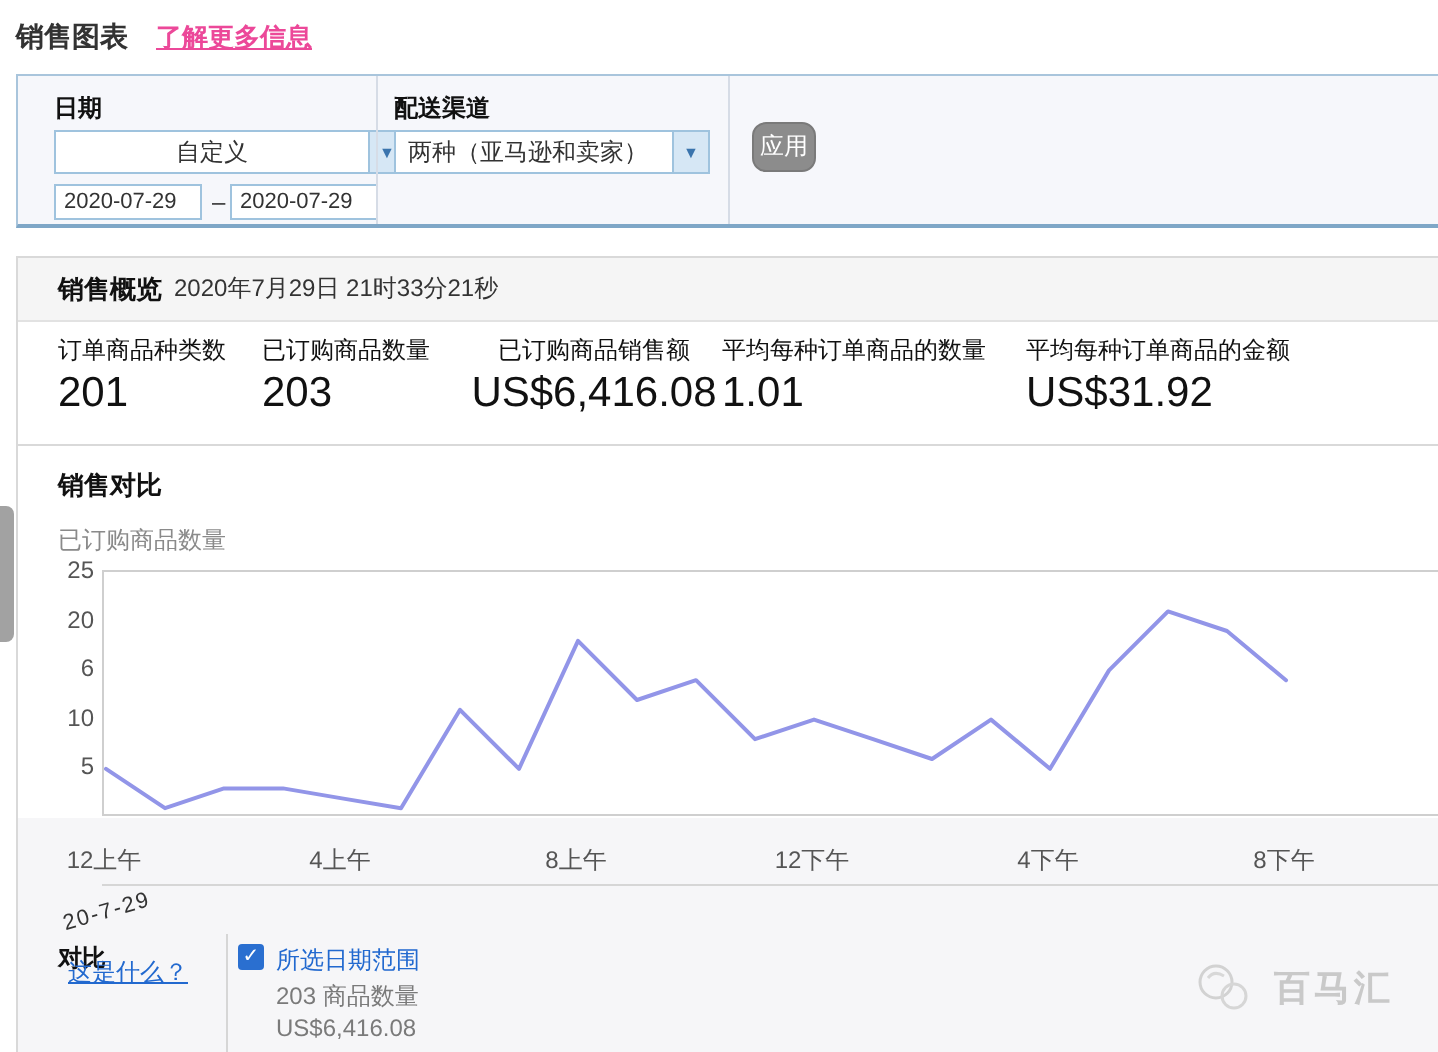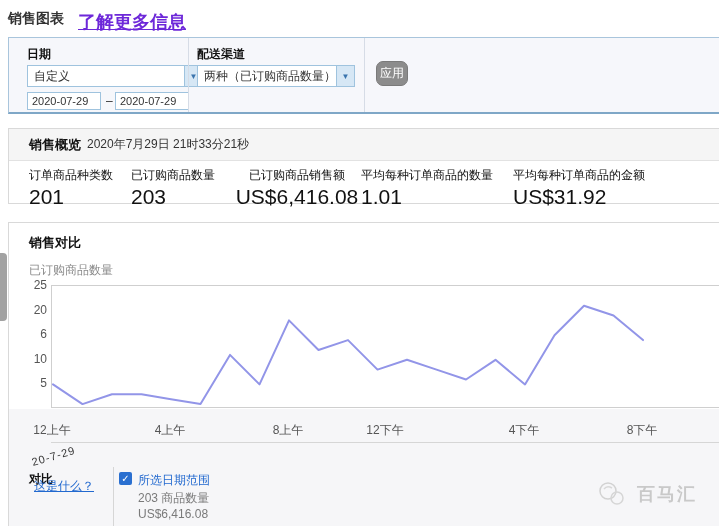--- a/index.html
+++ b/index.html
@@ -3,41 +3,41 @@
 <meta charset="utf-8">
 <style>
   * { margin:0; padding:0; box-sizing:border-box; }
   html,body { width:719px; height:526px; }
   body {
     position:relative; overflow:hidden; background:#fff;
     font-family:"Liberation Sans","DejaVu Sans",sans-serif; color:#333;
   }
   
   .page-title { position:absolute; left:8px; top:10px; font-size:14px; font-weight:bold; color:#333; }
-  .learn-link { position:absolute; left:78px; top:10px; font-size:18px; font-weight:bold;
-                color:#6d28d9; text-decoration:underline; cursor:pointer; }
+  .learn-link { position:absolute; left:78px; top:10px; font-size:13px; font-weight:bold;
+                color:#ec4899; text-decoration:underline; cursor:pointer; }
   
   .filter-box { position:absolute; left:8px; top:37px; right:0; height:77px;
                 background:#f6f7fb; border:1px solid #a9c5dc; border-right:none;
                 border-bottom:2px solid #7fa7c7; }
   .filter-col-divider { position:absolute; top:0; bottom:0; width:1px; background:#d6dce6; }
   .fld-label { position:absolute; font-size:12px; font-weight:bold; color:#111; }
   .select { position:absolute; height:22px; background:#fff; border:1px solid #9fc3de;
             display:flex; align-items:center; cursor:pointer; }
   .select .val { flex:1; font-size:12px; padding:0 6px; white-space:nowrap; overflow:hidden; }
   .select .arrow-btn { width:18px; height:100%; background:#d6e7f5; border-left:1px solid #9fc3de;
             display:flex; align-items:center; justify-content:center; font-size:8px; color:#3a74ad; }
   .date-input { position:absolute; width:74px; height:18px; border:1px solid #9fc3de;
             font-size:11px; padding:0 4px; color:#333; background:#fff;
             font-family:"Liberation Sans",sans-serif; }
   .date-sep { position:absolute; font-size:12px; color:#333; }
   .apply-btn { position:absolute; left:367px; top:23px; padding:3px 3px; font-size:12px;
             color:#fff; background:#8c8c8c; border:1px solid #7a7a7a; border-radius:7px; cursor:pointer; }
   
-  .overview-box { position:absolute; left:8px; top:128px; right:0; height:76px;
+  .overview-box { position:absolute; left:8px; top:128px; right:0; height:95px;
             background:#fff; border:1px solid #d9d9d9; border-right:none; }
   .overview-head { height:32px; background:#f5f5f5; border-bottom:1px solid #e2e2e2;
             display:flex; align-items:center; padding-left:20px; gap:6px; }
   .overview-title { font-size:13px; font-weight:bold; color:#111; }
   .overview-time { font-size:12px; color:#333; }
   .stats-row { display:flex; padding-left:20px; padding-top:6px; }
   .stat .lbl { font-size:12px; color:#111; }
   .stat .val { font-size:21px; color:#111; margin-top:1px; }
   .stat:nth-child(1){ width:102px; } .stat:nth-child(2){ width:102px; }
   .stat:nth-child(3){ width:128px;text-align:center; } .stat:nth-child(4){ width:152px; }
@@ -72,31 +72,31 @@
   .watermark .wm-text { font-size:18px; font-weight:bold; color:#c9c9c9; letter-spacing:2px; }
 </style>
 </head>
 <body>
 
 <div class="page-title">销售图表</div>
 <a class="learn-link">了解更多信息</a>
 
 <div class="filter-box">
   <div class="fld-label" style="left:18px; top:8px;text-align:center;">日期</div>
-  <div class="select" style="left:18px; top:27px; width:176px;">
+  <div class="select" style="left:18px; top:27px; width:176px;text-align:center;">
     <span class="val">自定义</span>
     <span class="arrow-btn">▼</span>
   </div>
   <input class="date-input" style="left: 18px; top: 54px;" value="2020-07-29">
   <span class="date-sep" style="left:97px; top:56px;">–</span>
   <input class="date-input" style="left: 106px; top: 54px;" value="2020-07-29">
   <div class="filter-col-divider" style="left:179px;"></div>
   <div class="fld-label" style="left:188px; top:8px;">配送渠道</div>
   <div class="select" style="left:188px; top:27px; width:158px;">
-    <span class="val">两种（已订购商品数量）</span>
+    <span class="val">两种（亚马逊和卖家）</span>
     <span class="arrow-btn">▼</span>
   </div>
   <div class="filter-col-divider" style="left:355px;"></div>
   <button class="apply-btn">应用</button>
 </div>
 
 <div class="overview-box">
   <div class="overview-head">
     <span class="overview-title">销售概览</span>
     <span class="overview-time">2020年7月29日 21时33分21秒</span>
@@ -148,21 +148,21 @@
       <span class="ytick" style="top: 153.4px;">5</span>
       <span class="ytick" style="top: 128.8px;">10</span>
       <span class="ytick" style="top: 104.2px;">6</span>
       <span class="ytick" style="top: 79.6px;">20</span>
       <span class="ytick" style="top: 55px;">25</span>
     </div>
     <div id="xticks">
       <span class="xtick" style="left: 13px;">12上午</span>
       <span class="xtick" style="left: 131px;">4上午</span>
       <span class="xtick" style="left: 249px;">8上午</span>
-      <span class="xtick" style="left: 346px;">12下午</span>
+      <span class="xtick" style="left: 367px;">12下午</span>
       <span class="xtick" style="left: 485px;">4下午</span>
       <span class="xtick" style="left: 603px;">8下午</span>
     </div>
   </div>
 
 <div class="feedback-tab"></div>
 
 <div class="watermark">
   <svg width="32" height="26" viewBox="0 0 32 26">
     <circle cx="11" cy="10" r="8" fill="none" stroke="#d2d2d2" stroke-width="1.5"></circle>

